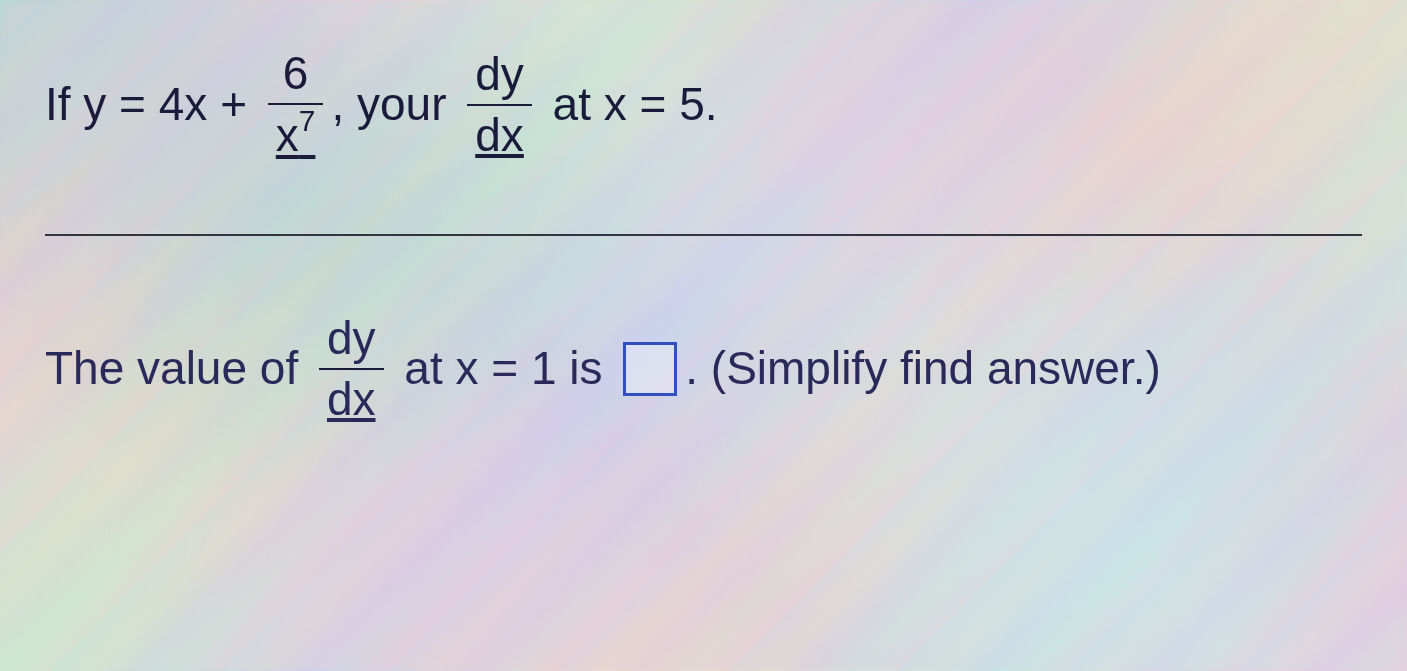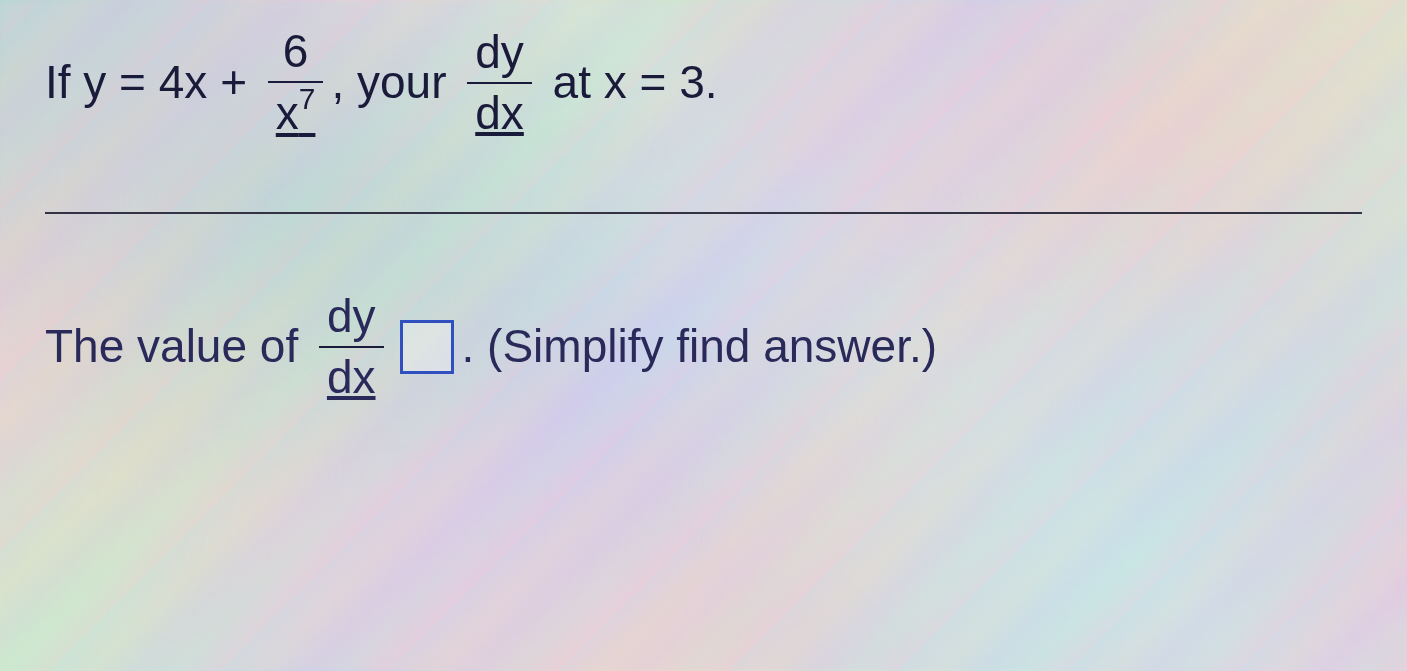--- a/index.html
+++ b/index.html
@@ -47,21 +47,21 @@
         rgba(200, 240, 220, 0.15) 30px,
         rgba(210, 200, 240, 0.15) 60px,
         rgba(240, 230, 200, 0.15) 90px,
         rgba(200, 220, 240, 0.15) 120px
       );
     }
     
     .content {
       position: relative;
       z-index: 10;
-      padding: 24px 45px;
+      padding: 46px 45px;
     }
     
     .question-line {
       font-size: 46px;
       color: #1a1a3a;
       display: flex;
       align-items: center;
       flex-wrap: wrap;
       line-height: 1.2;
     }
@@ -136,28 +136,29 @@
       <span class="num">6</span>
       <span class="den">
         <span>x</span><span class="sup">7</span>
       </span>
     </span>
     <span class="text-segment">, your </span>
     <span class="fraction">
       <span class="num">dy</span>
       <span class="den">dx</span>
     </span>
-    <span class="text-segment"> at x = 3.</span>
+    <span class="text-segment"> at x = 5.</span>
   </div>
 
   <hr class="divider">
 
   <div class="answer-line">
     <span class="text-segment">The value of </span>
     <span class="fraction">
       <span class="num">dy</span>
       <span class="den">dx</span>
     </span>
+    <span class="text-segment"> at x = 1 is </span>
     <span class="answer-box"></span>
     <span class="text-segment">. (Simplify find answer.)</span>
   </div>
 
 </div>
 
 </body></html>

